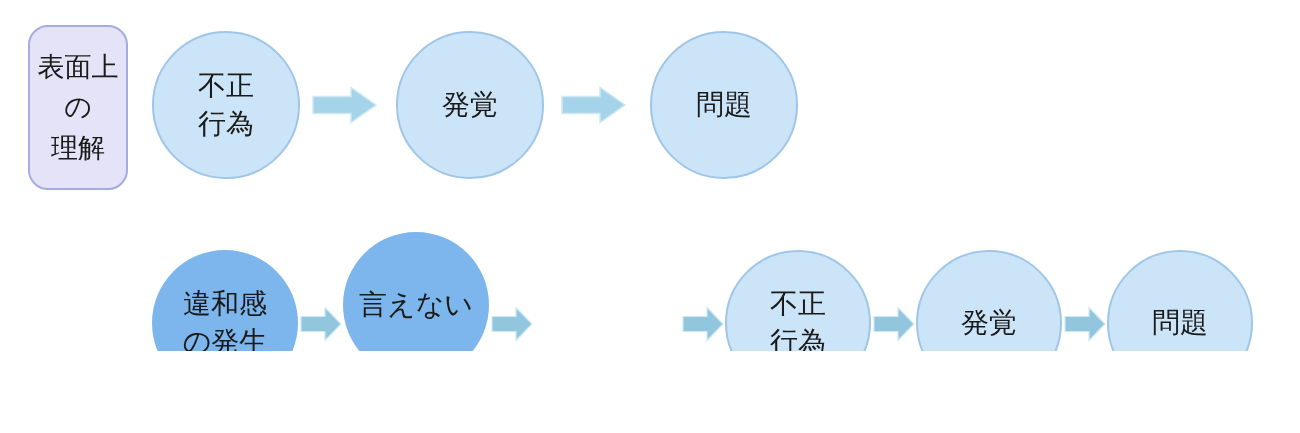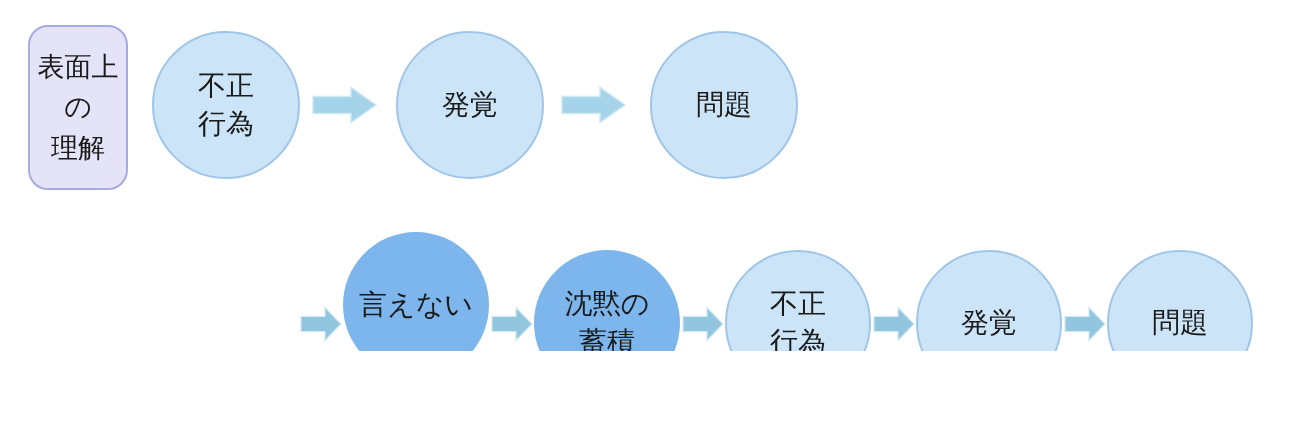--- a/index.html
+++ b/index.html
@@ -90,37 +90,37 @@
 
   <div class="arrow arrow--lg" style="left:561px; top:86px;">
     <svg width="66" height="38" viewBox="0 0 66 38" aria-hidden="true">
       <polygon points="1,10.5 39,10.5 39,1.5 64,19 39,36.5 39,27.5 1,27.5"></polygon>
     </svg>
   </div>
 
   <div class="node light" style="left:650px; top:31px; width:148px; height:148px;">問題</div>
 
 
+  <div class="node dark" style="left:152px; top:250px; width:146px; height:146px;">違和感
+の発生</div>
 
   <div class="arrow arrow--sm" style="left:300px; top:306px;">
     <svg width="42" height="36" viewBox="0 0 42 36" aria-hidden="true">
       <polygon points="1,10.5 25,10.5 25,1.5 41,18 25,34.5 25,25.5 1,25.5"></polygon>
     </svg>
   </div>
 
   <div class="node dark" style="left:343px; top:232px; width:146px; height:146px;">言えない</div>
 
   <div class="arrow arrow--sm" style="left:491px; top:306px;">
     <svg width="42" height="36" viewBox="0 0 42 36" aria-hidden="true">
       <polygon points="1,10.5 25,10.5 25,1.5 41,18 25,34.5 25,25.5 1,25.5"></polygon>
     </svg>
   </div>
 
-  <div class="node dark" style="left:534px; top:250px; width:146px; height:146px;">沈黙の
-蓄積</div>
 
   <div class="arrow arrow--sm" style="left:682px; top:306px;">
     <svg width="42" height="36" viewBox="0 0 42 36" aria-hidden="true">
       <polygon points="1,10.5 25,10.5 25,1.5 41,18 25,34.5 25,25.5 1,25.5"></polygon>
     </svg>
   </div>
 
   <div class="node light" style="left:725px; top:250px; width:146px; height:146px;">不正
 行為</div>
 

